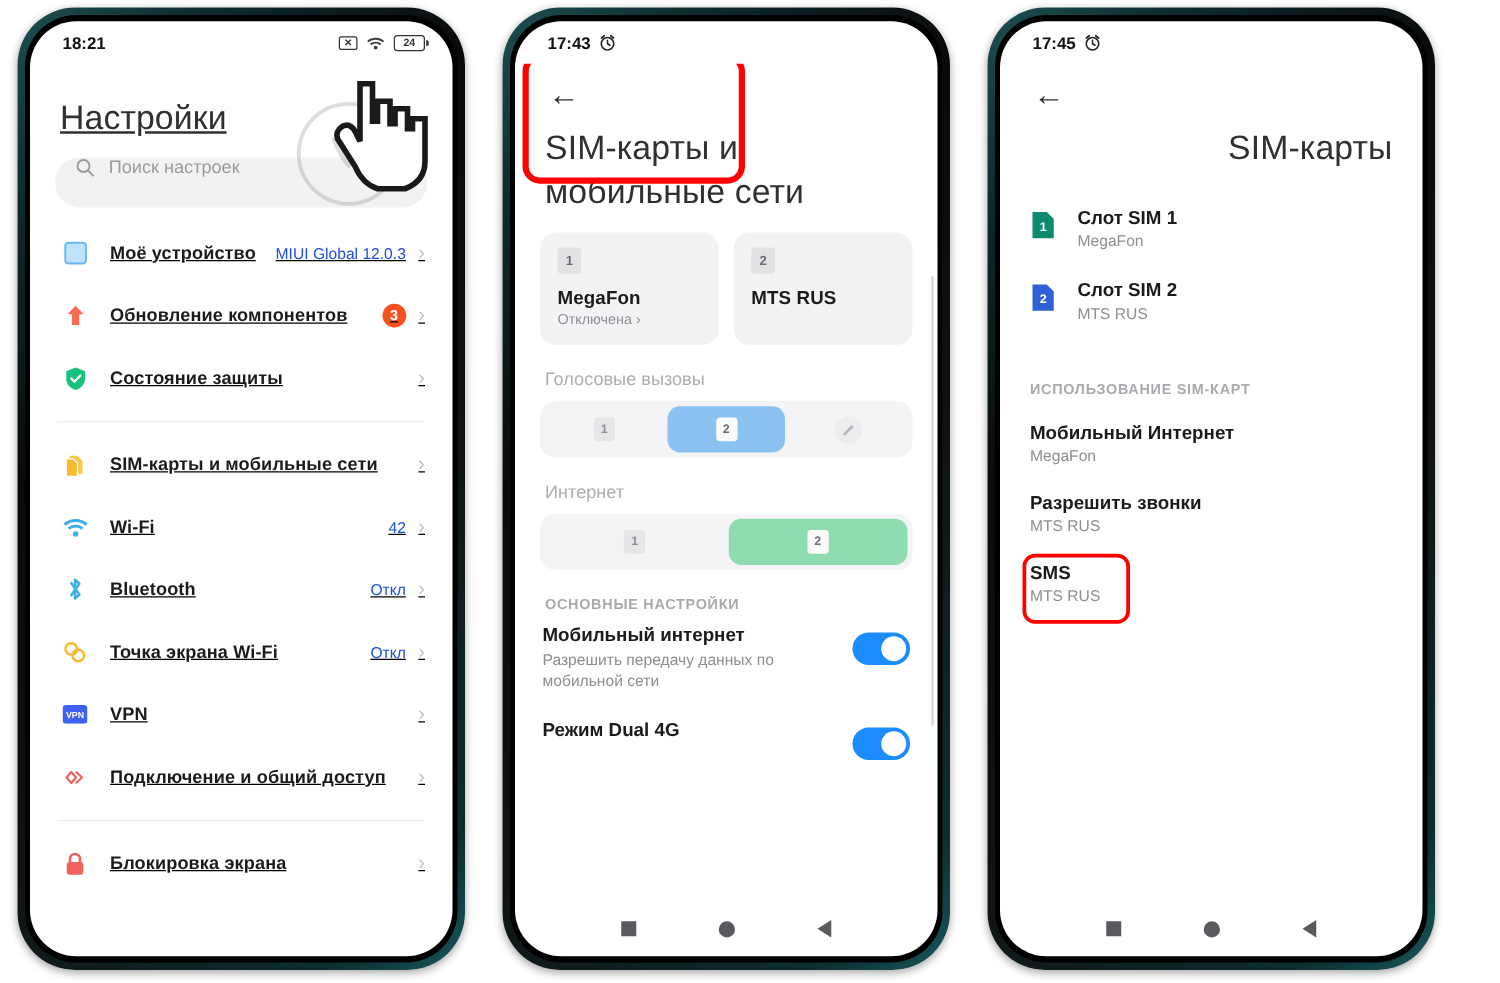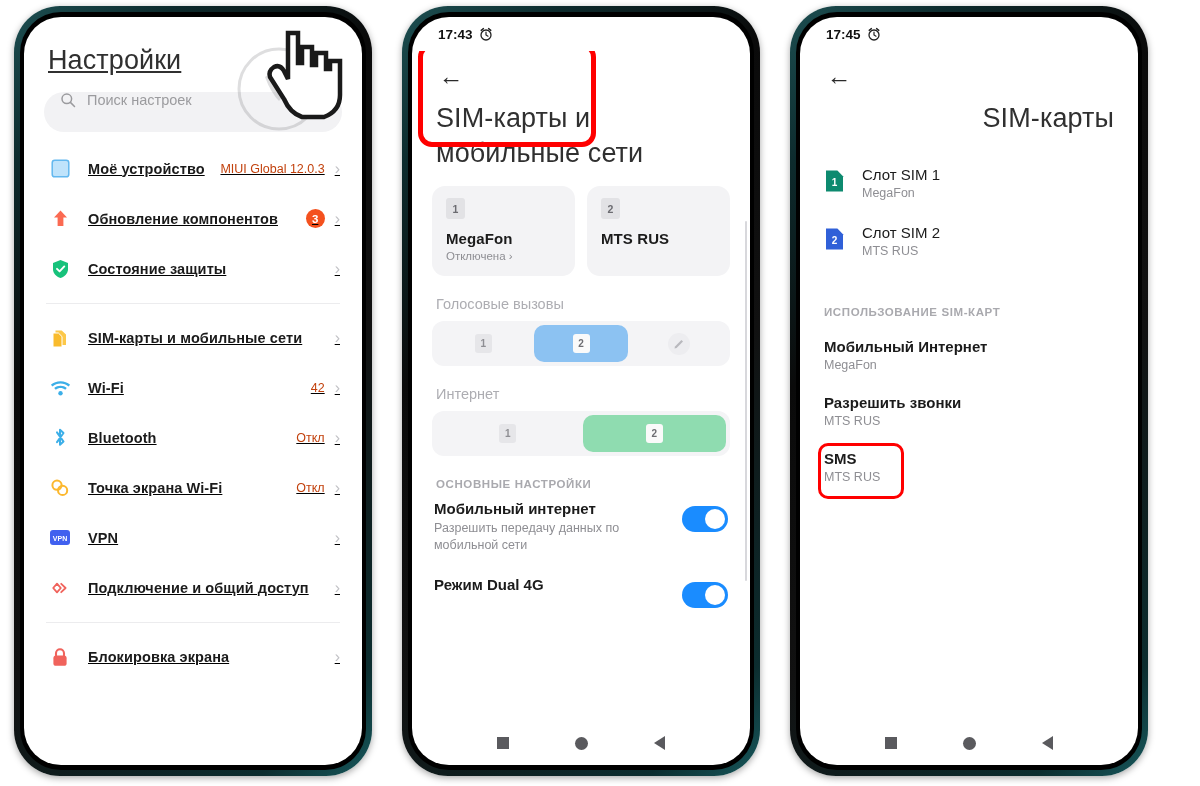--- a/index.html
+++ b/index.html
@@ -92,21 +92,21 @@
 
   
   .list { margin-top: 12px; text-decoration: underline; }
   .row {
     display: flex; align-items: center;
     padding: 0 22px 0 22px; height: 50px;
     position: relative;
   }
   .row .ic { width: 28px; flex: 0 0 28px; display: flex; align-items: center; justify-content: center; }
   .row .lbl { flex: 1 1 auto; font-size: 14.5px; font-weight: bold; color: #1b1b1b; padding-left: 14px; letter-spacing: .1px; }
-  .row .val { font-size: 12.5px; color: #c2410c; padding-right: 10px; white-space: nowrap; }
+  .row .val { font-size: 12.5px; color: #1d4ed8; padding-right: 10px; white-space: nowrap; }
   .row .chev { color: #c2c2c6; font-size: 16px; font-weight: 300; }
   .badge {
     background: #f4511e; color: #fff; font-size: 11.5px; font-weight: bold;
     min-width: 19px; height: 19px; border-radius: 10px;
     display: flex; align-items: center; justify-content: center;
     margin-right: 10px; padding: 0 5px;
   }
   .divider { height: 1px; background: #ececee; margin: 9px 22px; }
 
   
@@ -164,21 +164,21 @@
     position: relative; margin-top: 6px; cursor: pointer;
   }
   .toggle::after {
     content: ""; position: absolute; right: 3px; top: 3px;
     width: 20px; height: 20px; border-radius: 10px; background: #fff;
   }
 
   
   .slot { display: flex; align-items: center; padding: 0 24px; height: 58px; }
   .slot .sicn { flex: 0 0 22px; margin-right: 16px; }
-  .slot .stitle { font-size: 15px; font-weight: normal; color: #1b1b1b; }
+  .slot .stitle { font-size: 15px; font-weight: bold; color: #1b1b1b; }
   .slot .ssub { font-size: 12.5px; color: #8e8e93; margin-top: 2px; }
   .usage { padding: 0 24px; margin-bottom: 22px; position: relative; }
   .usage .utitle { font-size: 15px; font-weight: bold; color: #1b1b1b; }
   .usage .usub { font-size: 12.5px; color: #8e8e93; margin-top: 3px; }
   .redcircle {
     position: absolute; border: 3px solid #ff0000; border-radius: 10px; pointer-events: none; z-index: 25;
   }
 
   
   .navbar {
@@ -193,20 +193,38 @@
 </style>
 </head>
 <body>
 
 <div class="stage">
 
   <div id="phone1-wrap" class="phone">
    <div class="phone-inner">
     <div class="screen">
 
+      <div class="statusbar">
+        <div class="sb-left">
+          <span>18:21</span>
+        </div>
+        <div class="sb-right">
+          <span class="icon-nosim">✕</span>
+          <span class="icon-wifi">
+            <svg width="15" height="12" viewBox="0 0 15 12">
+                  <path d="M7.5 2.2c2.6 0 5 .95 6.8 2.5l-1 1.15C11.7 4.5 9.7 3.7 7.5 3.7S3.3 4.5 1.7 5.85L.7 4.7C2.5 3.15 4.9 2.2 7.5 2.2z" fill="#3a3a3a"></path>
+                  <path d="M7.5 5.3c1.7 0 3.3.6 4.5 1.65l-1 1.15c-1-.85-2.2-1.3-3.5-1.3s-2.5.45-3.5 1.3l-1-1.15C4.2 5.9 5.8 5.3 7.5 5.3z" fill="#3a3a3a"></path>
+                  <circle cx="7.5" cy="10" r="1.5" fill="#3a3a3a"></circle>
+                </svg>
+          </span>
+          <span class="icon-battery">
+                <span>24</span>
+              </span>
+        </div>
+      </div>
 
       <div class="content">
         <div id="p1-title" class="page-title">Настройки</div>
 
         <div class="searchbar">
           <span class="sicon">
             <svg width="16" height="16" viewBox="0 0 16 16">
                   <circle cx="6.8" cy="6.8" r="4.8" fill="none" stroke="#9b9b9e" stroke-width="1.5"></circle>
                   <line x1="10.4" y1="10.4" x2="14.5" y2="14.5" stroke="#9b9b9e" stroke-width="1.5" stroke-linecap="round"></line>
                 </svg>

